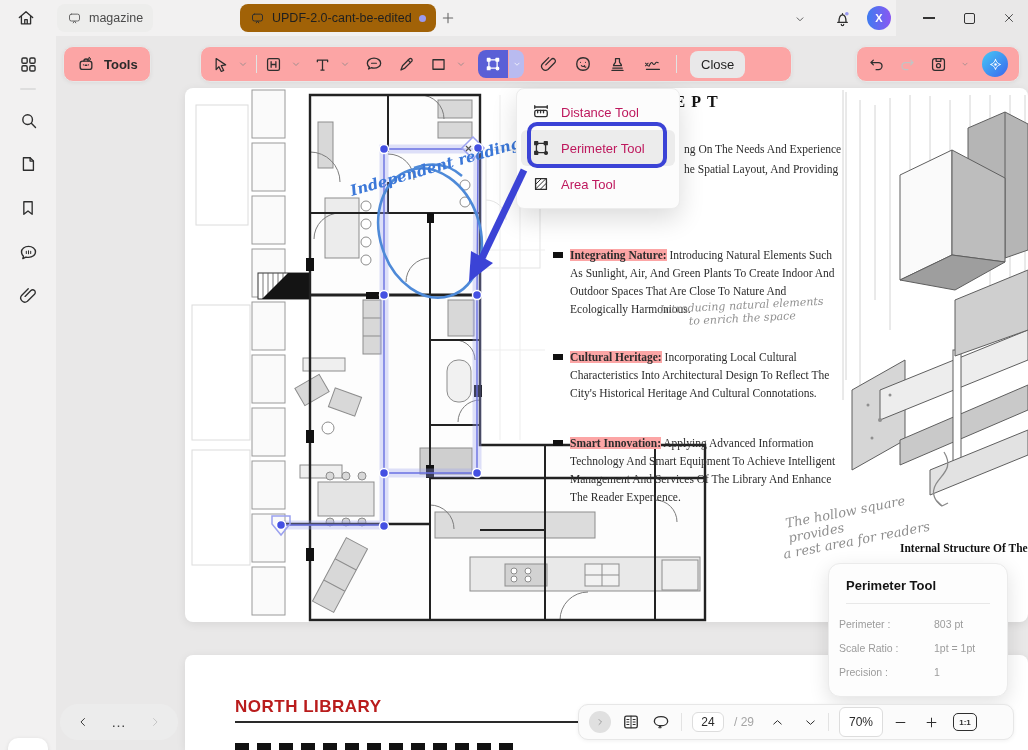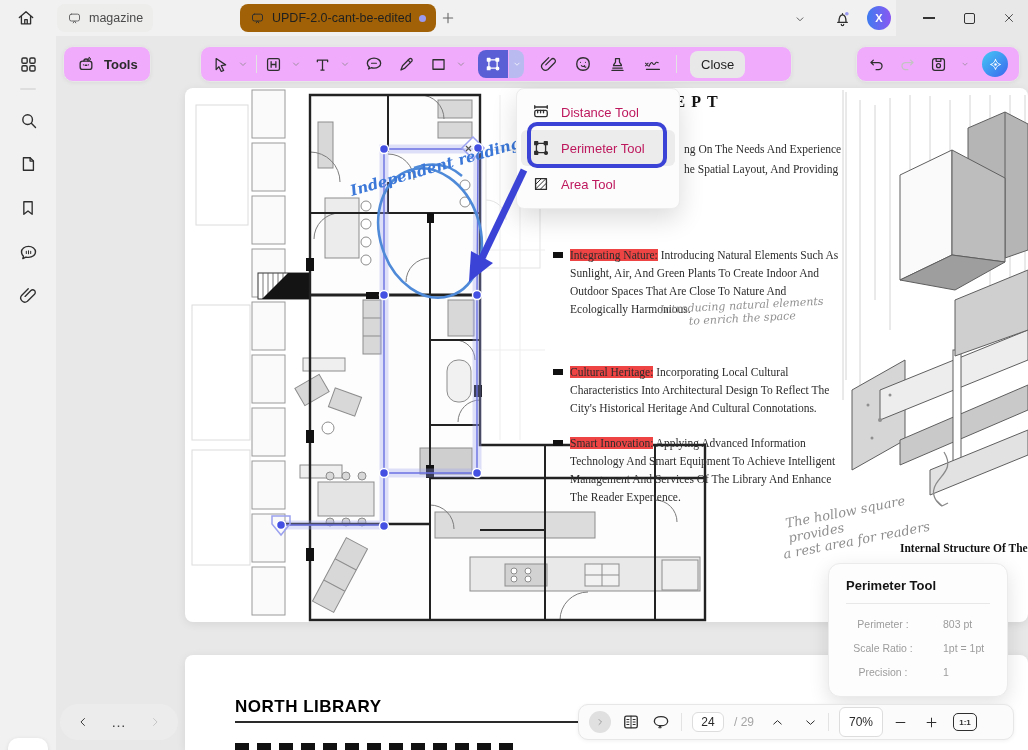--- a/index.html
+++ b/index.html
@@ -8,32 +8,32 @@
   .abs{position:absolute}
   .chrome{background:#f2f1f1}
   svg.ik{stroke:#2e2e2e;stroke-width:1.6;fill:none;stroke-linecap:round;stroke-linejoin:round}
   svg.ikw{stroke:#ffffff;stroke-width:1.7;fill:none;stroke-linecap:round;stroke-linejoin:round}
   svg.ikg{stroke:#c3c3c3;stroke-width:1.6;fill:none;stroke-linecap:round;stroke-linejoin:round}
   .topbar{left:0;top:0;width:896px;height:36px;z-index:10}
   .sidebar{left:0;top:36px;width:56px;height:714px;z-index:10}
   .tab{display:flex;align-items:center;gap:7px;border-radius:8px;font-size:12.5px;padding:0 10px;height:28px}
   .btn-sq{display:flex;align-items:center;justify-content:center;border-radius:8px}
   .page{background:#fff;border-radius:8px;box-shadow:0 2px 10px rgba(0,0,0,.08)}
-  .card{background:#f0abfc;border:1px solid #e7e7e7;border-radius:10px;box-shadow:0 1px 4px rgba(0,0,0,.06);display:flex;align-items:center}
+  .card{background:#fca5a5;border:1px solid #e7e7e7;border-radius:10px;box-shadow:0 1px 4px rgba(0,0,0,.06);display:flex;align-items:center}
   .tool-chip{display:flex;align-items:center;justify-content:center}
   .chev{width:12px;height:12px}
   .vdiv{width:1px;height:18px;background:#e3e3e3}
   .serif{font-family:"Liberation Serif",serif}
-  .hl{background:#ef4444;font-weight:normal}
+  .hl{background:#fca5a5;font-weight:bold}
   .bullet{position:absolute;width:286px;font-family:"Liberation Serif",serif;font-size:11.5px;line-height:18px;color:#2c2c2c;padding-left:17px}
   .bullet::before{content:"";position:absolute;left:0;top:6px;width:10px;height:6px;background:#111}
   .script{font-family:"DejaVu Serif",serif;font-style:italic;color:#919191}
   .menu-item{display:flex;align-items:center;gap:10px;height:36px;margin:0 4px;border-radius:6px;padding:0 10px;font-size:13px;color:#be185d}
   .panel-row{display:flex;font-size:10.5px;color:#9c9c9c;line-height:13px}
-  .panel-row .lab{width:88px;text-align:center;margin-right:16px}
+  .panel-row .lab{width:88px;text-align:left;margin-right:7px}
   .bbox{background:#fff;border:1px solid #ddd;border-radius:6px;display:flex;align-items:center;justify-content:center;font-size:12px;color:#2a2a2a}
 </style>
 </head>
 <body>
 
 <div class="abs page" style="left:185px;top:88px;width:843px;height:534px;z-index:1"></div>
 <div class="abs page" style="left:185px;top:655px;width:843px;height:95px;z-index:1;border-radius:8px 8px 0 0"></div>
 
 <svg class="abs" width="1028" height="750" viewBox="0 0 1028 750" style="left:0;top:0;z-index:2;pointer-events:none">
 
@@ -212,35 +212,35 @@
   <div>he Spatial Layout, And Providing</div>
 </div>
 
 <div class="bullet" style="left:553px;top:246px;z-index:3">
   <span class="hl">Integrating Nature:</span><span> Introducing Natural Elements Such As Sunlight, Air, And Green Plants To Create Indoor And Outdoor Spaces That Are Close To Nature And Ecologically Harmonious.</span>
 </div>
 <div class="abs script" style="left:652px;top:299px;width:180px;text-align:center;font-size:11px;transform:rotate(-3deg);z-index:3">
   <div>Introducing natural elements</div>
   <div>to enrich the space</div>
 </div>
-<div class="bullet" style="left:553px;top:363px;z-index:3">
+<div class="bullet" style="left:553px;top:348px;z-index:3">
   <span class="hl">Cultural Heritage:</span><span> Incorporating Local Cultural Characteristics Into Architectural Design To Reflect The City's Historical Heritage And Cultural Connotations.</span>
 </div>
 <div class="bullet" style="left:553px;top:434px;z-index:3">
   <span class="hl">Smart Innovation:</span><span> Applying Advanced Information Technology And Smart Equipment To Achieve Intelligent Management And Services Of The Library And Enhance The Reader Experience.</span>
 </div>
 
 <div class="abs script" style="left:779px;top:500px;width:180px;font-size:13px;color:#8f8f8f;transform:rotate(-11deg);z-index:3">
   <div style="margin-left:8px">The hollow square provides</div>
   <div>a rest area for readers</div>
 </div>
 
 <div class="abs serif" style="left:900px;top:542px;font-size:11.5px;font-weight:bold;color:#111;white-space:nowrap;z-index:3">Internal Structure Of The</div>
 
-<div class="abs" style="left:235px;top:697px;font-size:17px;font-weight:800;letter-spacing:.5px;color:#000000;z-index:3">NORTH LIBRARY</div>
+<div class="abs" style="left:235px;top:697px;font-size:17px;font-weight:800;letter-spacing:.5px;color:#b91c1c;z-index:3">NORTH LIBRARY</div>
 <div class="abs" style="left:235px;top:721px;width:775px;height:2px;background:#2a2a2a;z-index:3"></div>
 <div class="abs" style="left:235px;top:743px;width:285px;height:7px;background:repeating-linear-gradient(90deg,#111 0 14px,transparent 14px 22px);z-index:3"></div>
 
 <div class="abs" style="left:516px;top:88px;width:164px;height:121px;background:#fcfcfc;border:1px solid #ececec;border-radius:8px;box-shadow:0 10px 26px rgba(0,0,0,.14);z-index:5;padding-top:5px">
   <div class="menu-item">
     <svg class="ik" width="20" height="20" viewBox="0 0 24 24">
         <path d="M4.5,6 h15 M4.5,4.5 v3 M19.5,4.5 v3"></path>
         <rect x="4.5" y="10" width="15" height="7.5" rx="2"></rect>
         <path d="M8,10 v3 M11.5,10 v3 M15,10 v3"></path>
       </svg>

